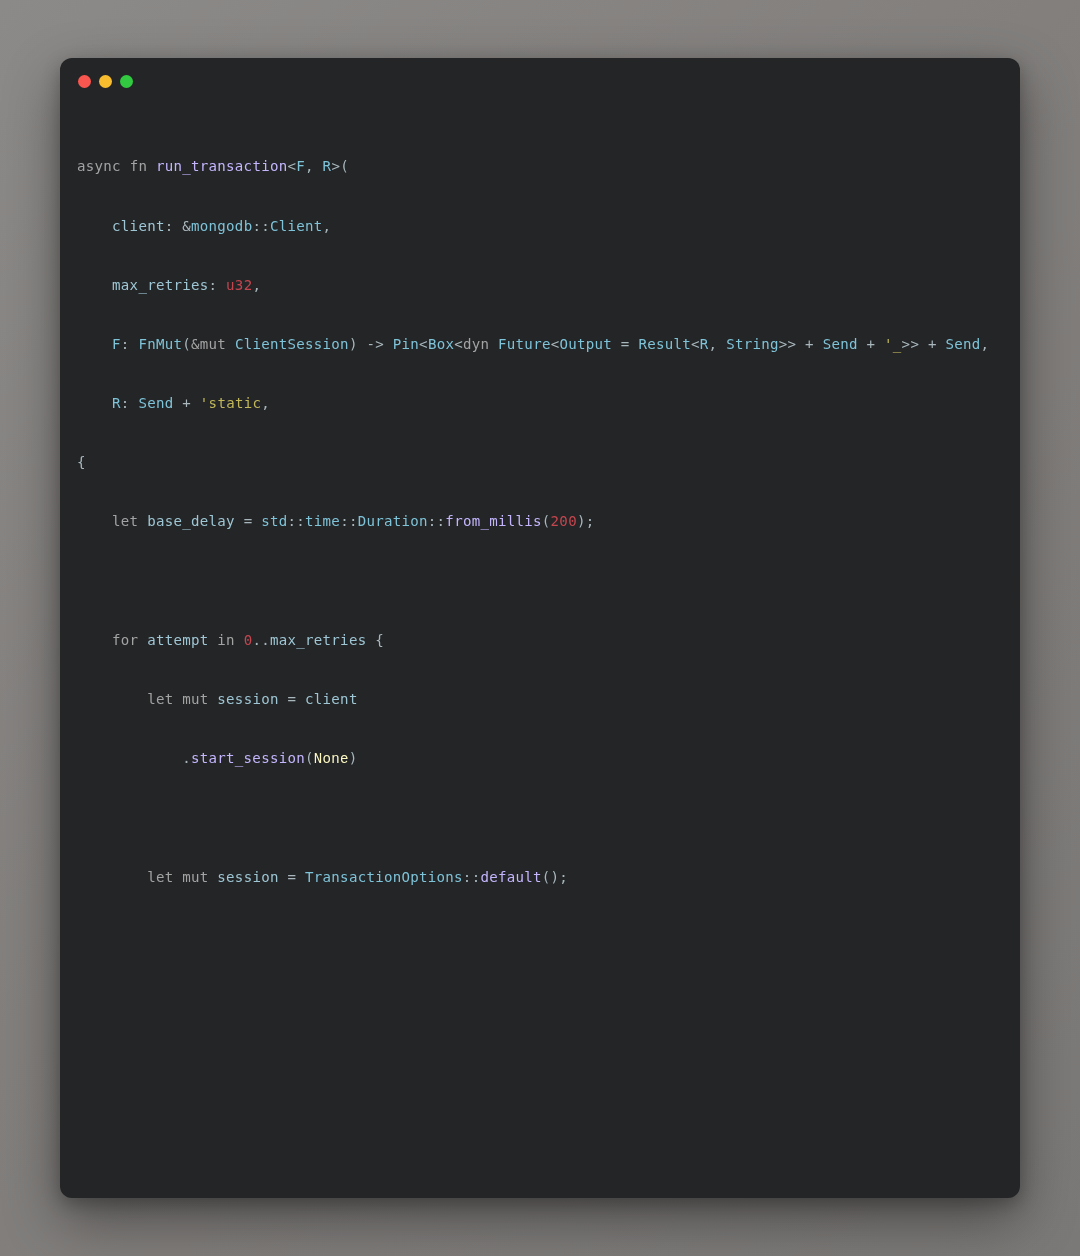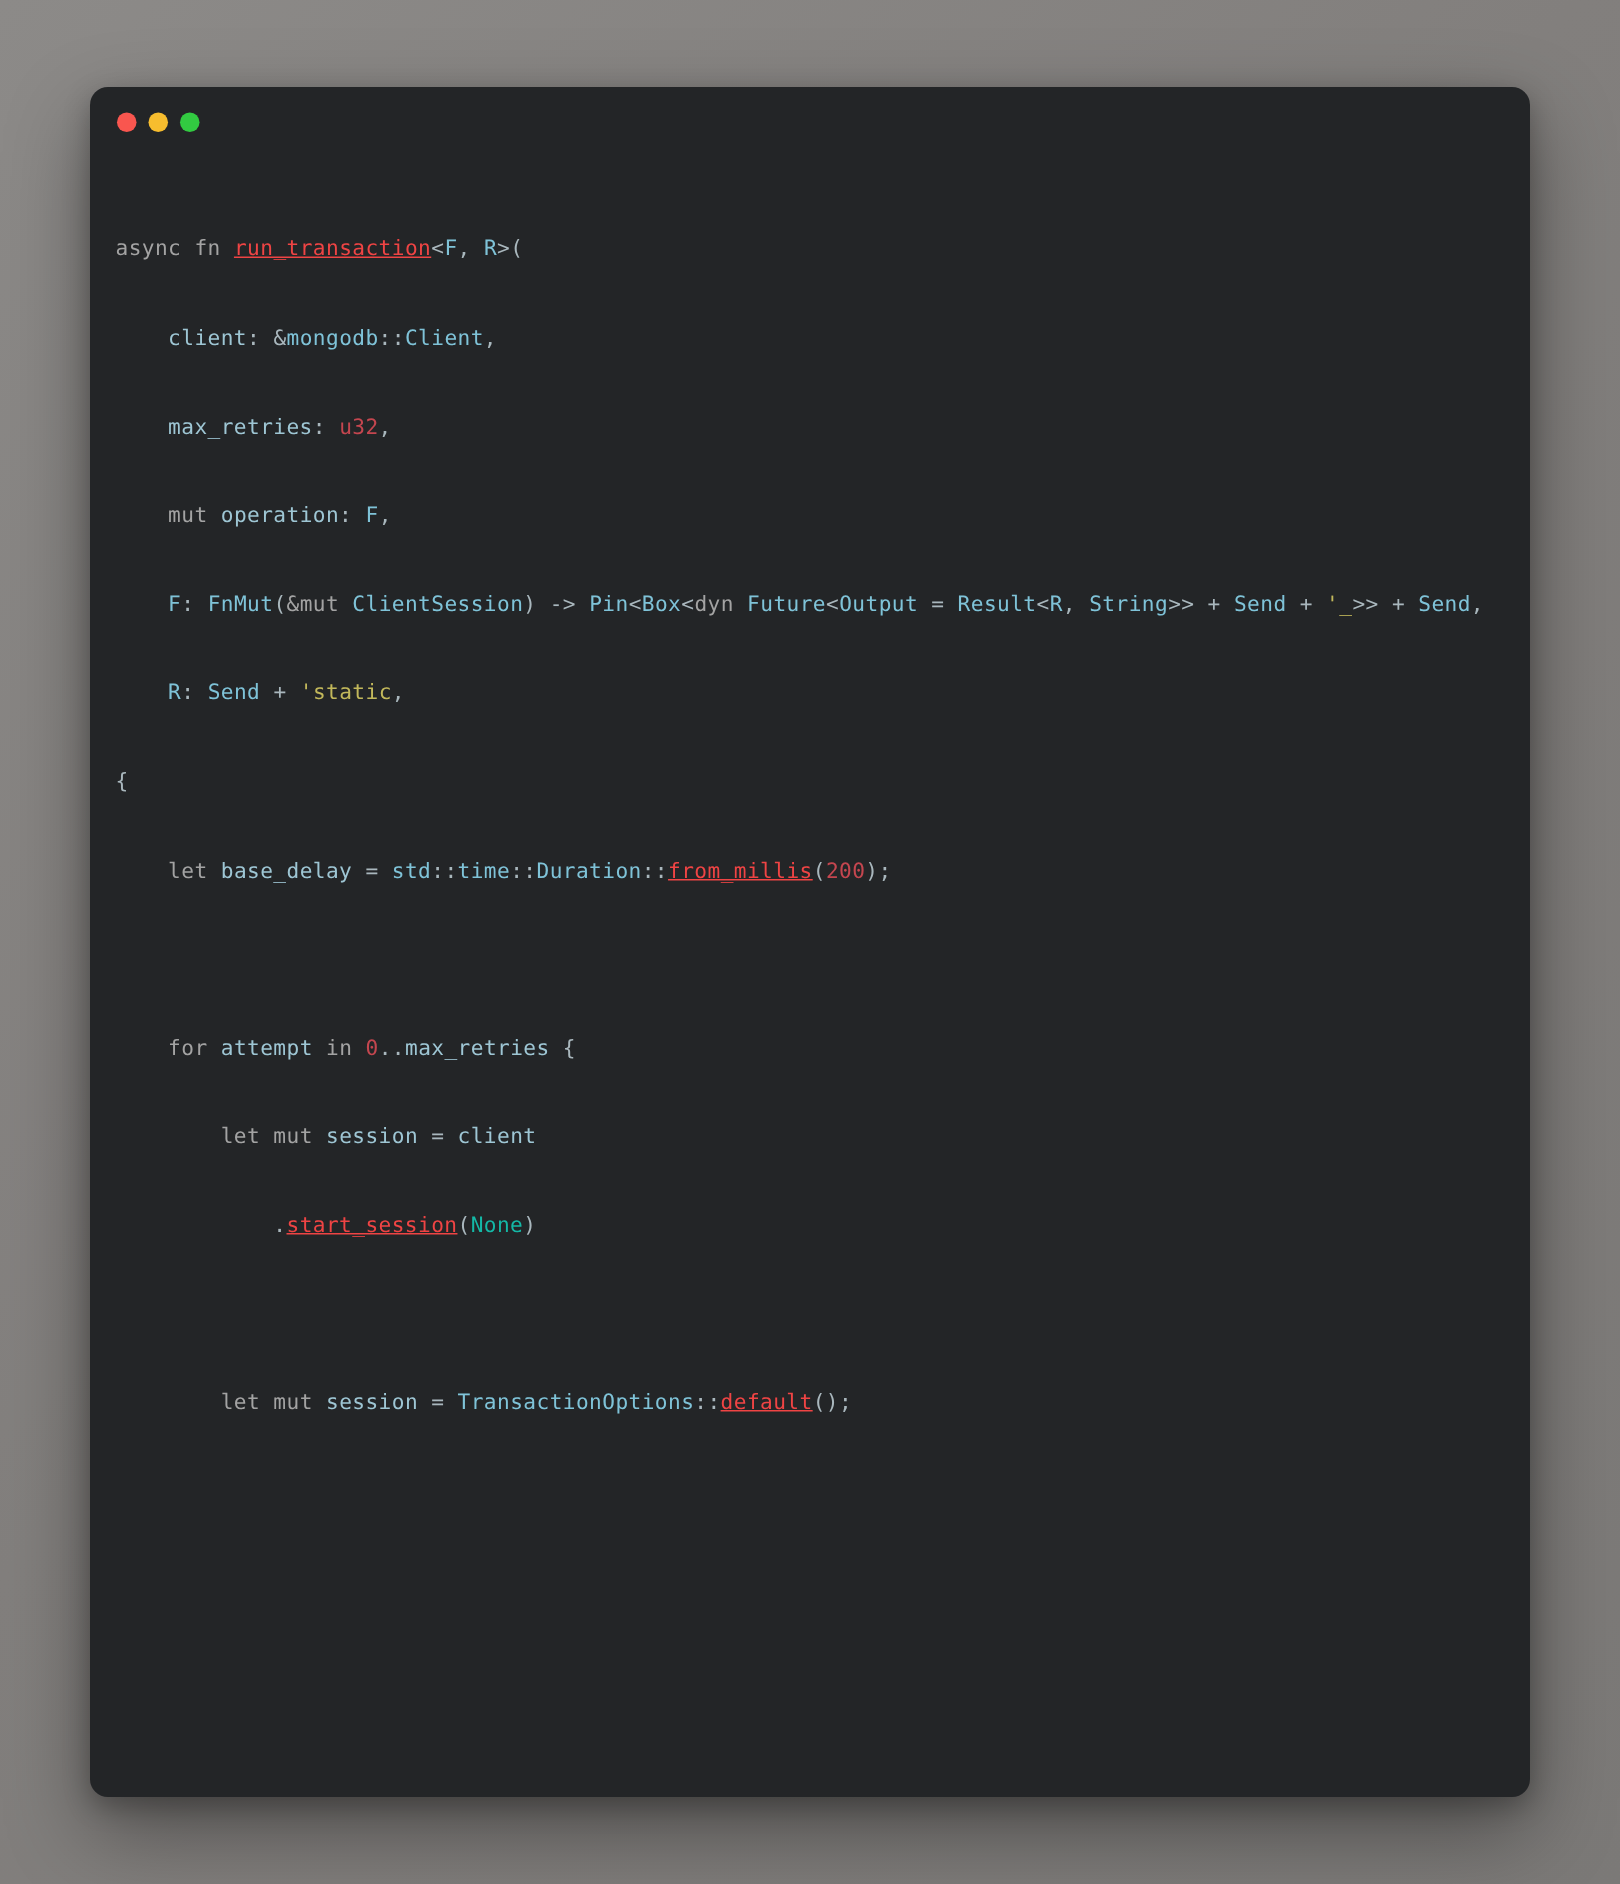--- a/index.html
+++ b/index.html
@@ -51,25 +51,25 @@
     font-size: 14.1px;
     line-height: 19.72px;
     letter-spacing: 0.02em;
     white-space: pre;
     color: #c8d3d8;
     -webkit-font-smoothing: antialiased;
   }
   .ln { min-height: 19.72px; }
   
   .kw   { color: #a3a3a3; }  
-  .fnm  { color: #ef4444; text-decoration: underline; }  
+  .fnm  { color: #c4b5fd; }  
   .typ  { color: #7fc3d8; }  
   .var  { color: #9ec6d4; }  
   .num  { color: #c4464f; text-align: right; }  
-  .ctor { color: #14b8a6; }  
+  .ctor { color: #fef9c3; font-family: Liberation Mono, monospace; }  
   .punc { color: #a9b7bd; }  
   .life { color: #c2b85b; }  
   .op   { color: #a9b7bd; }
 </style>
 </head>
 <body>
 
 <div id="stage">
 
   <div id="code-window">
@@ -77,21 +77,20 @@
     <div id="titlebar">
       <span class="dot close" style="background: rgb(249, 86, 79);"></span>
       <span class="dot min" style="background: rgb(247, 189, 46);"></span>
       <span class="dot max" style="background: rgb(50, 202, 65);"></span>
     </div>
 
     <div id="code-body">
       <div class="ln"><span class="kw">async</span> <span class="kw">fn</span> <span class="fnm">run_transaction</span><span class="punc">&lt;</span><span class="typ">F</span><span class="punc">,</span> <span class="typ">R</span><span class="punc">&gt;(</span></div>
       <div class="ln">    <span class="var">client</span><span class="punc">:</span> <span class="op">&amp;</span><span class="typ">mongodb</span><span class="punc">::</span><span class="typ">Client</span><span class="punc">,</span></div>
       <div class="ln">    <span class="var">max_retries</span><span class="punc">:</span> <span class="num">u32</span><span class="punc">,</span></div>
-      <div class="ln">    <span class="kw">mut</span> <span class="var">operation</span><span class="punc">:</span> <span class="typ">F</span><span class="punc">,</span></div>
       <div class="ln">    <span class="typ">F</span><span class="punc">:</span> <span class="typ">FnMut</span><span class="punc">(</span><span class="kw">&amp;mut</span> <span class="typ">ClientSession</span><span class="punc">)</span> <span class="op">-&gt;</span> <span class="typ">Pin</span><span class="punc">&lt;</span><span class="typ">Box</span><span class="punc">&lt;</span><span class="kw">dyn</span> <span class="typ">Future</span><span class="punc">&lt;</span><span class="typ">Output</span> <span class="op">=</span> <span class="typ">Result</span><span class="punc">&lt;</span><span class="typ">R</span><span class="punc">,</span> <span class="typ">String</span><span class="punc">&gt;&gt;</span> <span class="op">+</span> <span class="typ">Send</span> <span class="op">+</span> <span class="life">'_</span><span class="punc">&gt;&gt;</span> <span class="op">+</span> <span class="typ">Send</span><span class="punc">,</span></div>
       <div class="ln">    <span class="typ">R</span><span class="punc">:</span> <span class="typ">Send</span> <span class="op">+</span> <span class="life">'static</span><span class="punc">,</span></div>
       <div class="ln"><span class="punc">{</span></div>
       <div class="ln">    <span class="kw">let</span> <span class="var">base_delay</span> <span class="op">=</span> <span class="typ">std</span><span class="punc">::</span><span class="typ">time</span><span class="punc">::</span><span class="typ">Duration</span><span class="punc">::</span><span class="fnm">from_millis</span><span class="punc">(</span><span class="num">200</span><span class="punc">);</span></div>
       <div class="ln"> </div>
       <div class="ln">    <span class="kw">for</span> <span class="var">attempt</span> <span class="kw">in</span> <span class="num">0</span><span class="punc">..</span><span class="var">max_retries</span> <span class="punc">{</span></div>
       <div class="ln">        <span class="kw">let</span> <span class="kw">mut</span> <span class="var">session</span> <span class="op">=</span> <span class="var">client</span></div>
       <div class="ln">            <span class="punc">.</span><span class="fnm">start_session</span><span class="punc">(</span><span class="ctor">None</span><span class="punc">)</span></div>
       <div class="ln"> </div>
       <div class="ln">        <span class="kw">let</span> <span class="kw">mut</span> <span class="var">session</span> <span class="op">=</span> <span class="typ">TransactionOptions</span><span class="punc">::</span><span class="fnm">default</span><span class="punc">();</span></div>

